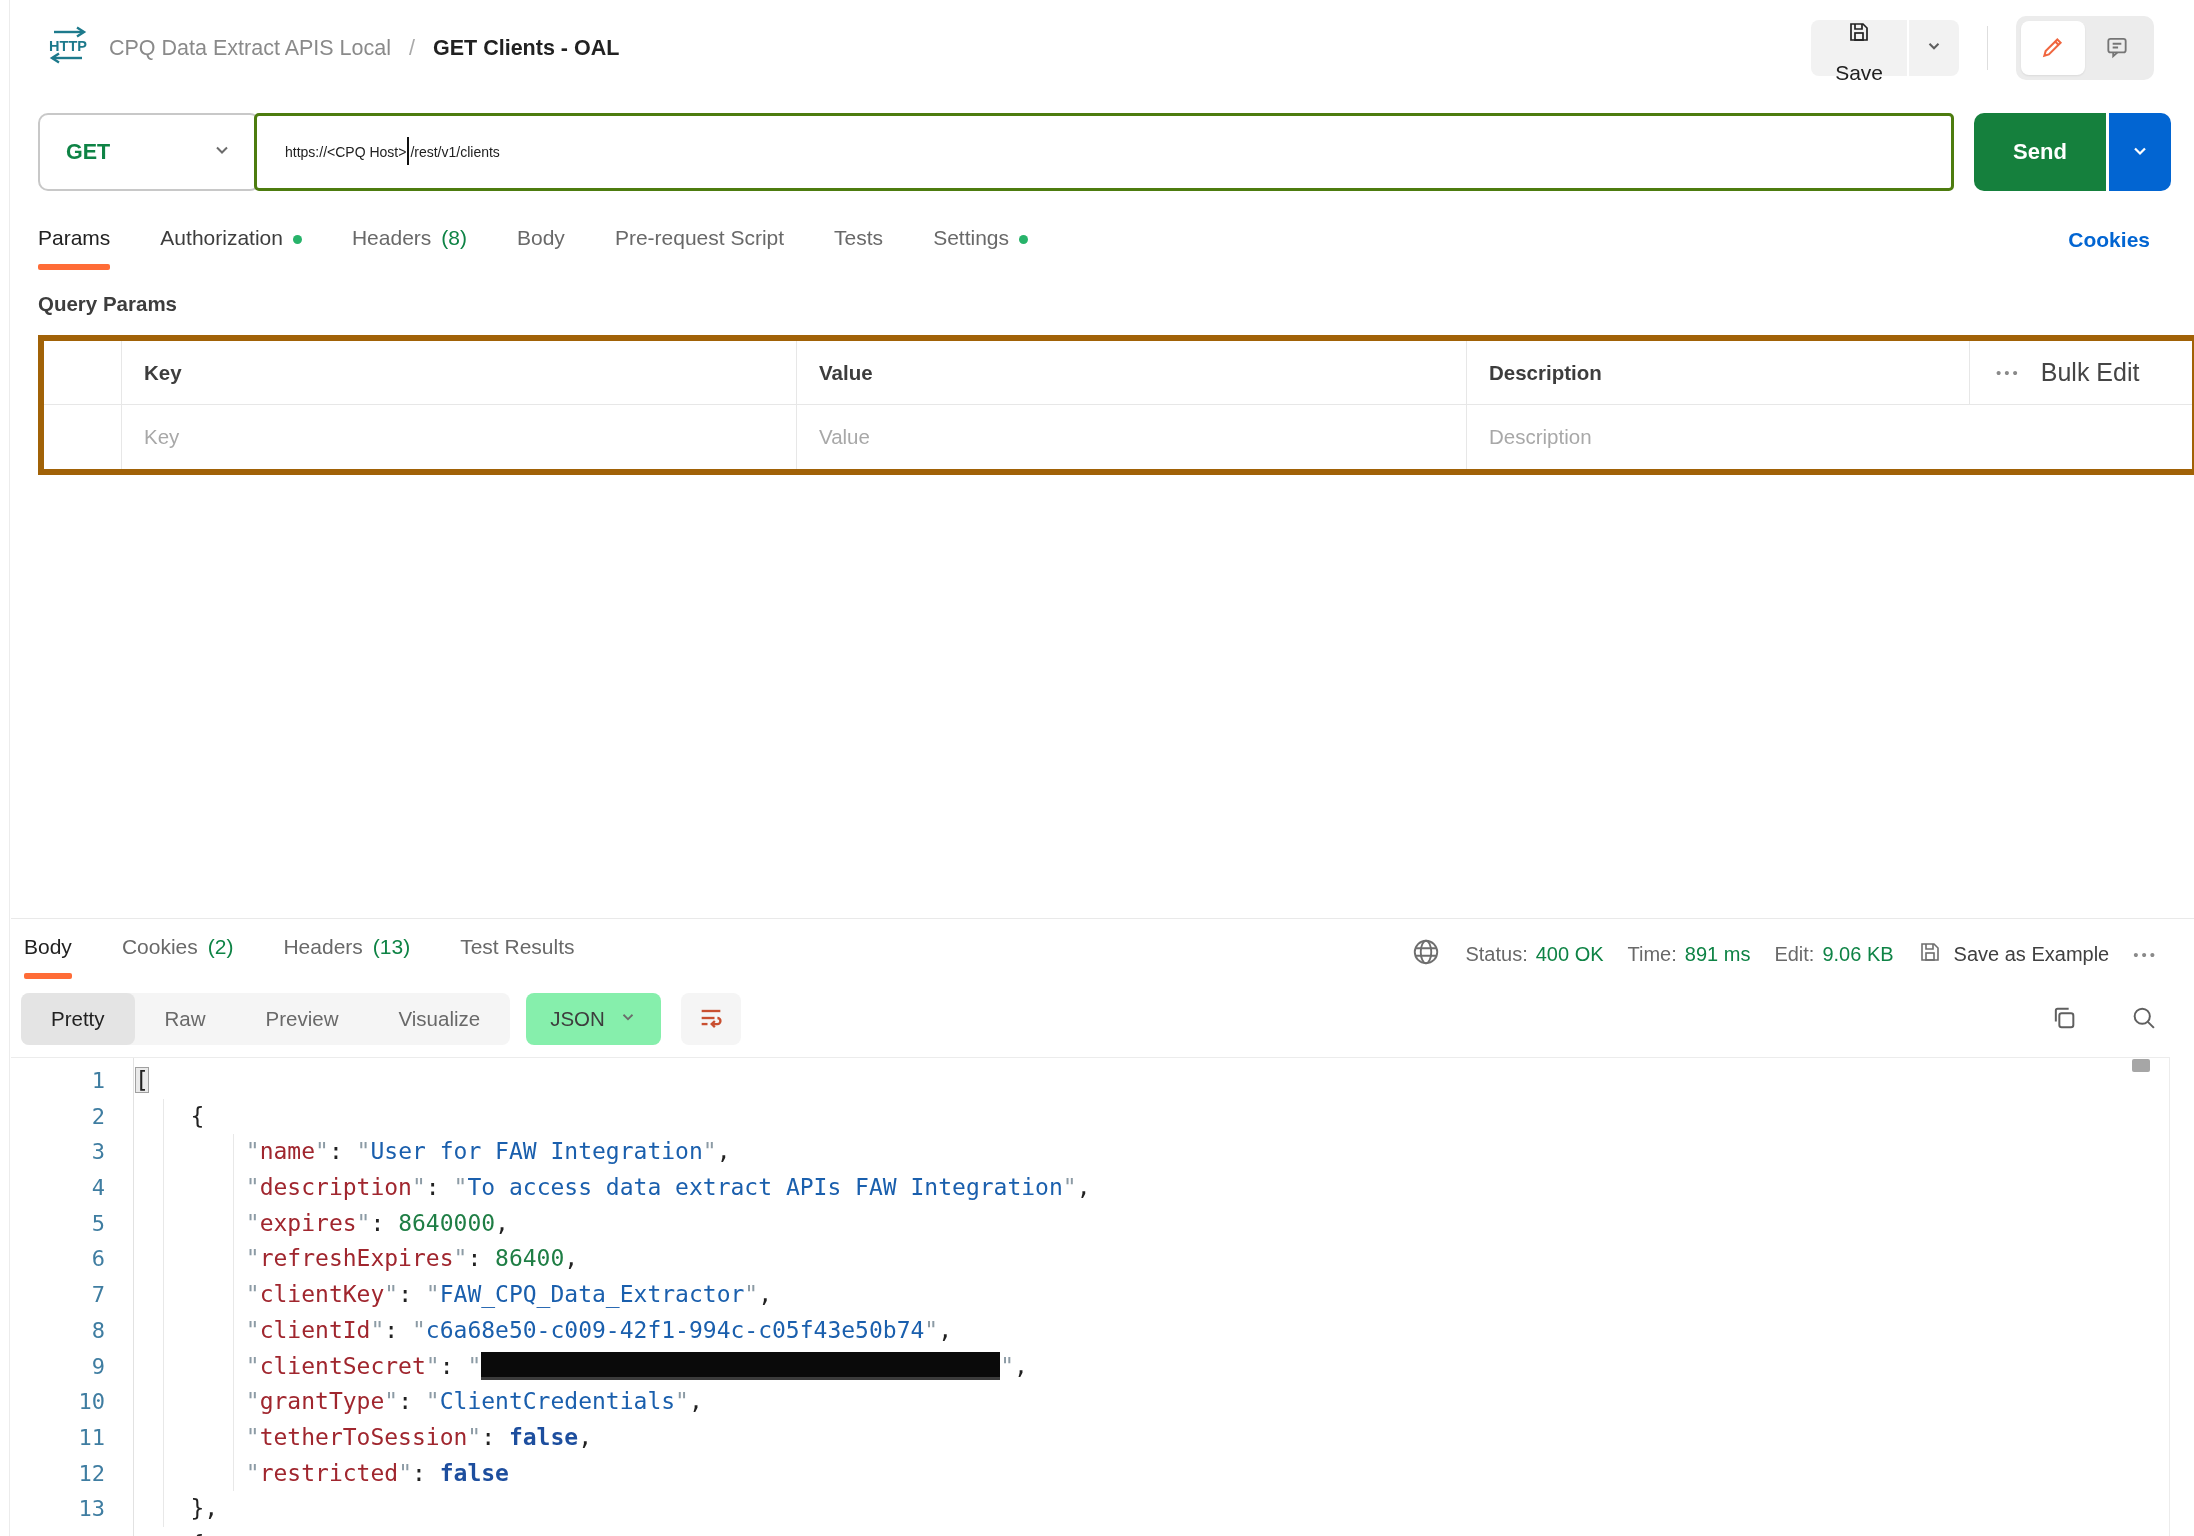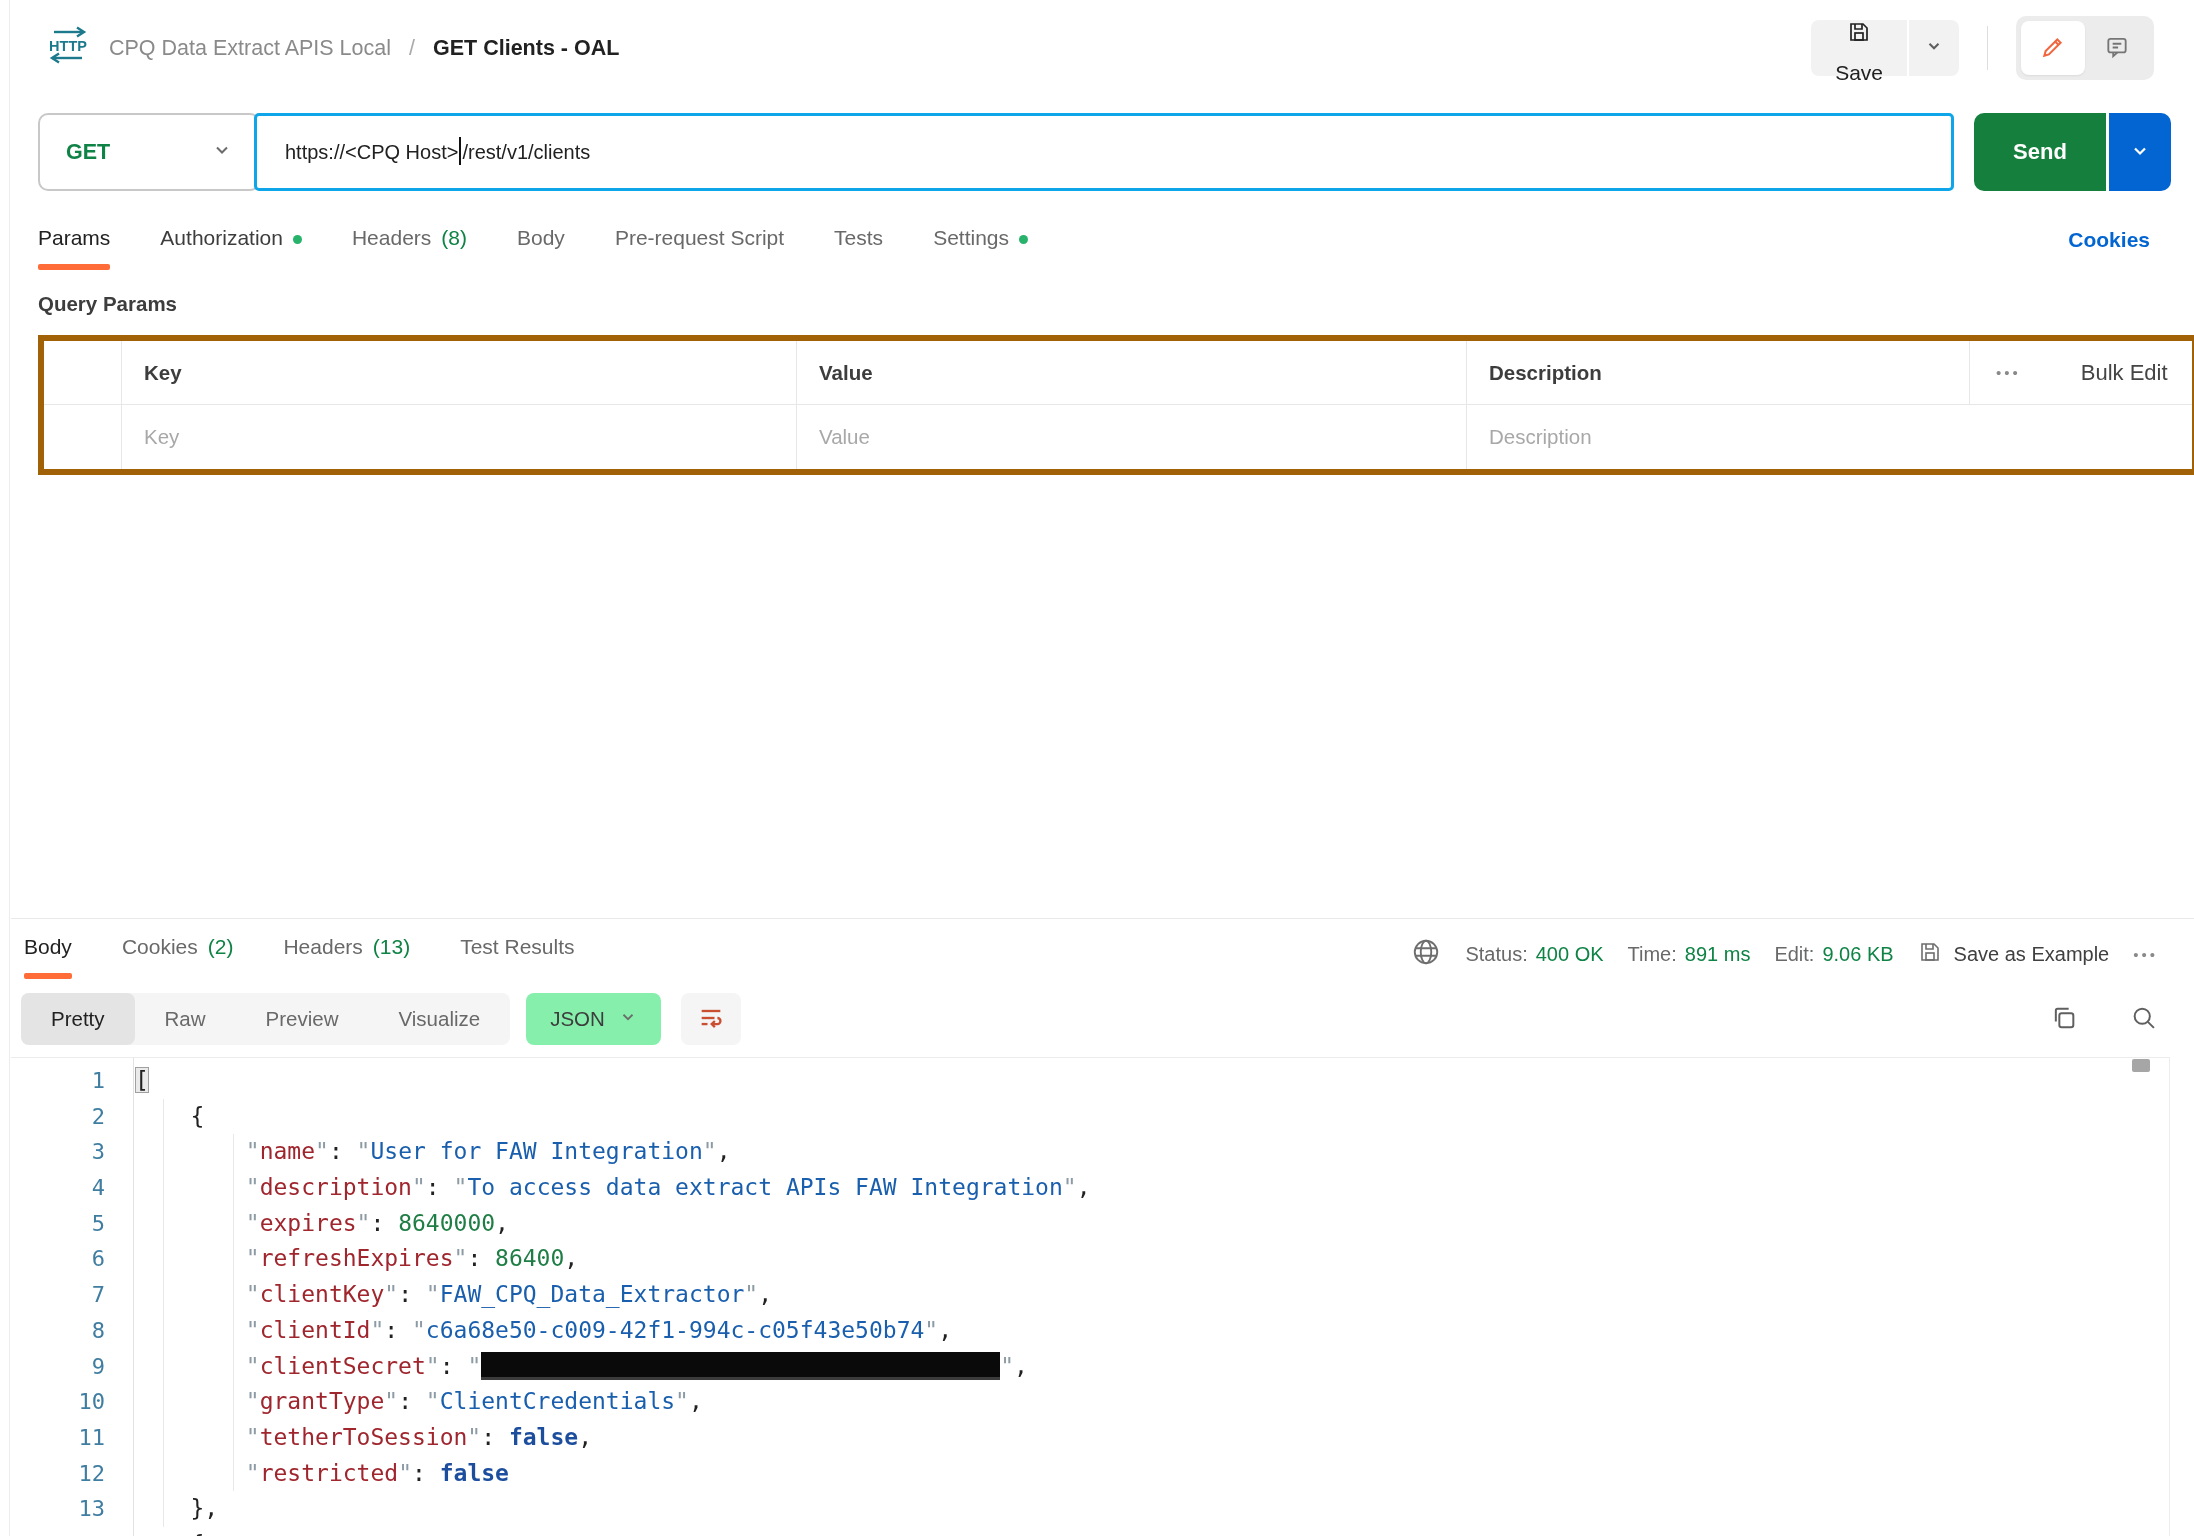--- a/index.html
+++ b/index.html
@@ -28,22 +28,22 @@
   .mode-btn { width:64px; height:54px; display:flex; align-items:center; justify-content:center;
     background:transparent; border:none; border-radius:8px; cursor:pointer; }
   .mode-btn.on { background:#fff; box-shadow:0 1px 2px rgba(0,0,0,.08); }
 
   
   .req-row { position:absolute; left:38px; right:23px; top:113px; height:78px; display:flex; }
   .method-box { width:222px; background:#fff; border:2px solid #C8C8C8; border-radius:10px;
     display:flex; align-items:center; justify-content:space-between; padding:0 26px;
     z-index:1; cursor:pointer; }
   .method-box .m { color:#0E8345; font-weight:700; font-size:21.5px; }
-  .url-box { flex:1; margin-left:-6px; background:#fff; border:3px solid #0ea5e9; border-radius:5px;
-    display:flex; align-items:center; padding:0 28px; z-index:2; font-size:20px; color:#212121; }
+  .url-box { flex:1; margin-left:-6px; background:#fff; border:3px solid #4d7c0f; border-radius:5px;
+    display:flex; align-items:center; padding:0 28px; z-index:2; font-size:14px; color:#212121; }
   .t-cursor { display:inline-block; width:2px; height:28px; background:#111;
     vertical-align:middle; margin:0 1px 3px 1px; }
   .send-cluster { display:flex; gap:3px; margin-left:20px; }
   .send-main { width:132px; background:#15803d; color:#fff; font-size:22px; font-weight:600;
     border:none; border-radius:10px 0 0 10px; cursor:pointer; }
   .send-chev { width:62px; background:#0265D2; border:none; border-radius:0 10px 10px 0;
     display:flex; align-items:center; justify-content:center; cursor:pointer; }
 
   
   .tabbar { display:flex; gap:50px; }
@@ -66,21 +66,21 @@
     border:6px solid #a16207; }
   .tr { display:grid; height:64px; }
   .tr.head { grid-template-columns:77px 675px 670px 503px 1fr; border-bottom:1px solid #E7E7E7; }
   .tr.data { grid-template-columns:77px 675px 670px 1fr; }
   .td { display:flex; align-items:center; padding-left:22px; border-left:1px solid #E7E7E7; }
   .td:first-child { border-left:none; }
   .th-label { font-size:20.5px; font-weight:600; color:#3D3D3D; }
   .ph { font-size:20.5px; color:#A8A8A8; }
   .bulk { gap:20px; padding-left:26px; }
   .dots { color:#8A8A8A; font-size:15px; letter-spacing:3px; }
-  .bulk-label { font-size:22px; color:#454545;margin-left:40px; }
+  .bulk-label { font-size:25px; color:#454545; }
 
   
   .resp-divider { position:absolute; left:11px; right:0; top:918px; height:1px; background:#E9E9E9; }
   .resp-hdr { position:absolute; left:24px; right:36px; top:922px; height:64px;
     display:flex; align-items:center; justify-content:space-between; }
   .resp-meta { display:flex; align-items:center; gap:24px; font-size:20px; }
   .meta-group { display:flex; align-items:center; gap:8px; }
   .m-label { color:#696969; }
   .m-value { color:#0E8345; }
   .sae { display:flex; align-items:center; gap:12px; color:#404040; background:none; border:none;

